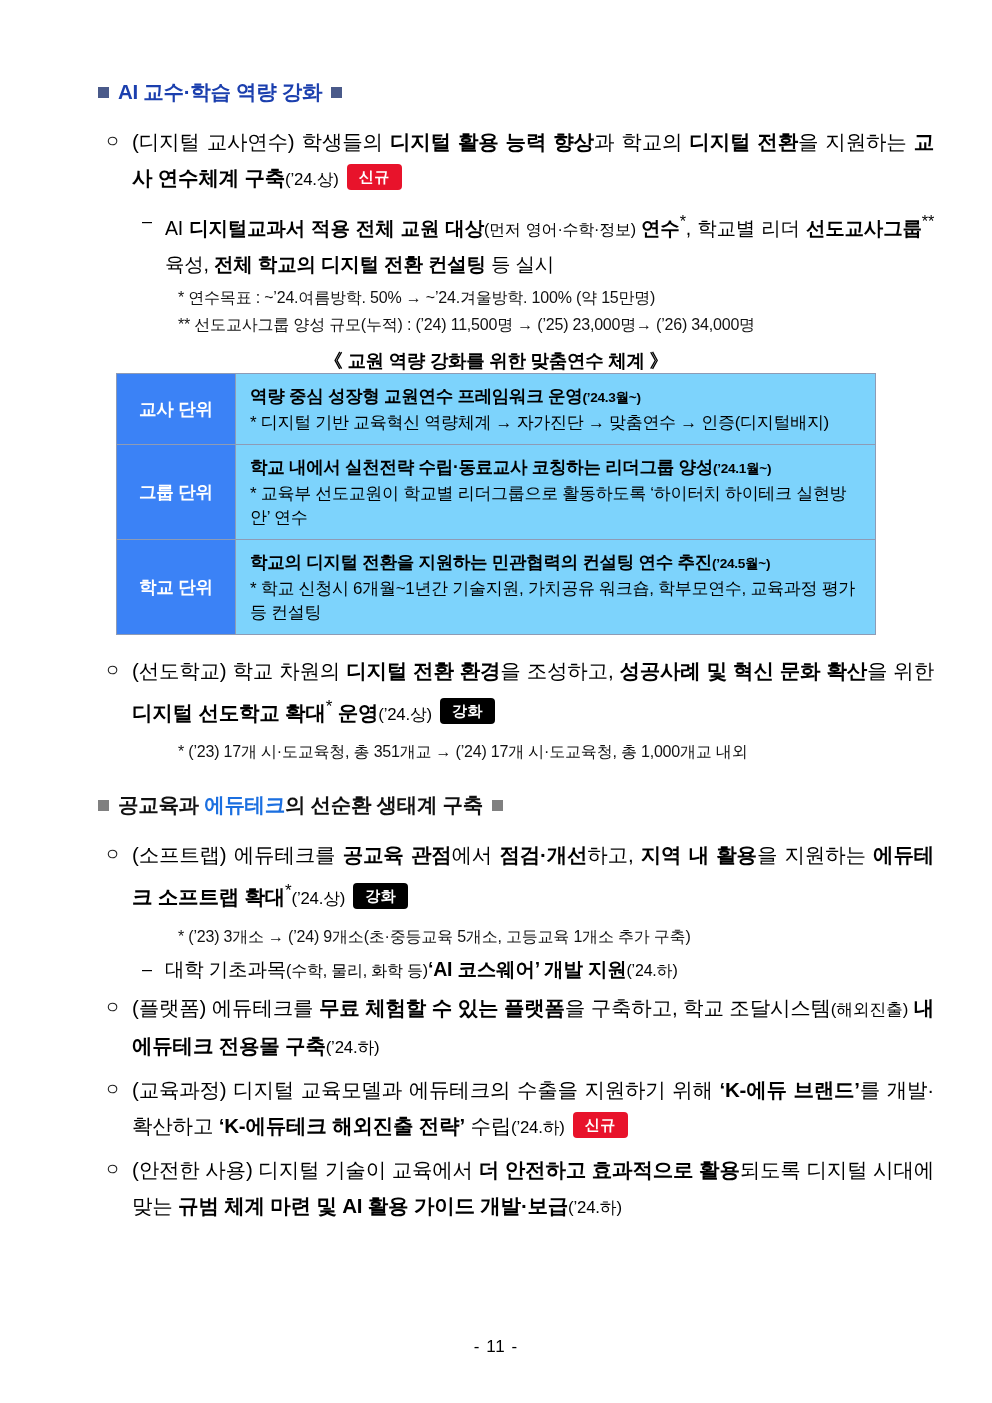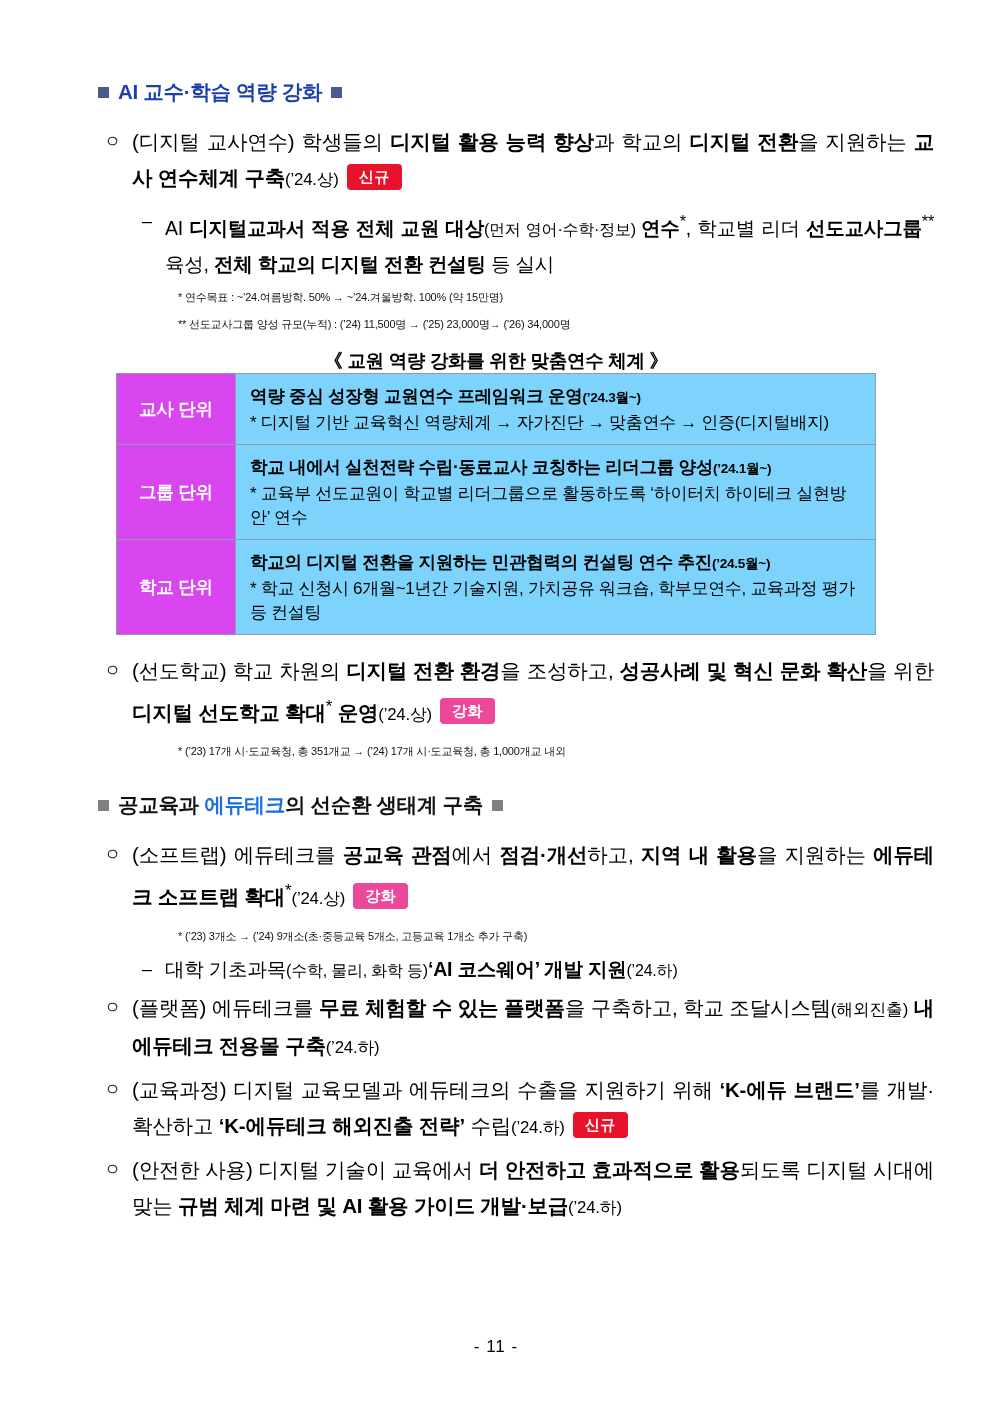--- a/index.html
+++ b/index.html
@@ -79,21 +79,21 @@
   }
   .lvl2 > .body {
     flex: 1;
     font-size: 19.5px;
     line-height: 35px;
     text-align: justify;
     letter-spacing: -0.2px;
   }
   .note {
     margin: 0 0 0 120px;
-    font-size: 11px;
+    font-size: 16px;
     line-height: 27px;
     letter-spacing: -0.2px;
     color: #111;
   }
 
   b, .b { font-weight: bold; }
   .sm { font-size: 0.82em; }
   .smx { font-size: 0.78em; }
 
   
@@ -103,21 +103,21 @@
     margin-left: 8px;
     padding: 2px 12px 3px 12px;
     border-radius: 4px;
     color: #ffffff;
     font-size: 15px;
     font-weight: bold;
     line-height: 21px;
     letter-spacing: 0.5px;
   }
   .badge.new { background: #e8132b; }
-  .badge.strong { background: #ec4899; }
+  .badge.strong { background: #000000; }
 
   
   .table-title {
     text-align: center;
     font-size: 18.5px;
     font-weight: bold;
     margin: 10px 0 0 0;
     letter-spacing: -0.3px;
   }
   .tbl {
@@ -125,21 +125,21 @@
     width: 760px;
     border-collapse: collapse;
   }
   .tbl tr { }
   .tbl td {
     border: 1px solid #8e9bb5;
     vertical-align: middle;
   }
   .tbl td.lbl {
     width: 118px;
-    background: #d946ef;
+    background: #3b82f6;
     color: #ffffff;
     font-size: 17.5px;
     font-weight: bold;
     text-align: center;
     letter-spacing: -0.2px;
     padding: 10px 0;
   }
   .tbl td.cell {
     background: #7dd3fc;
     padding: 9px 12px 9px 14px;

